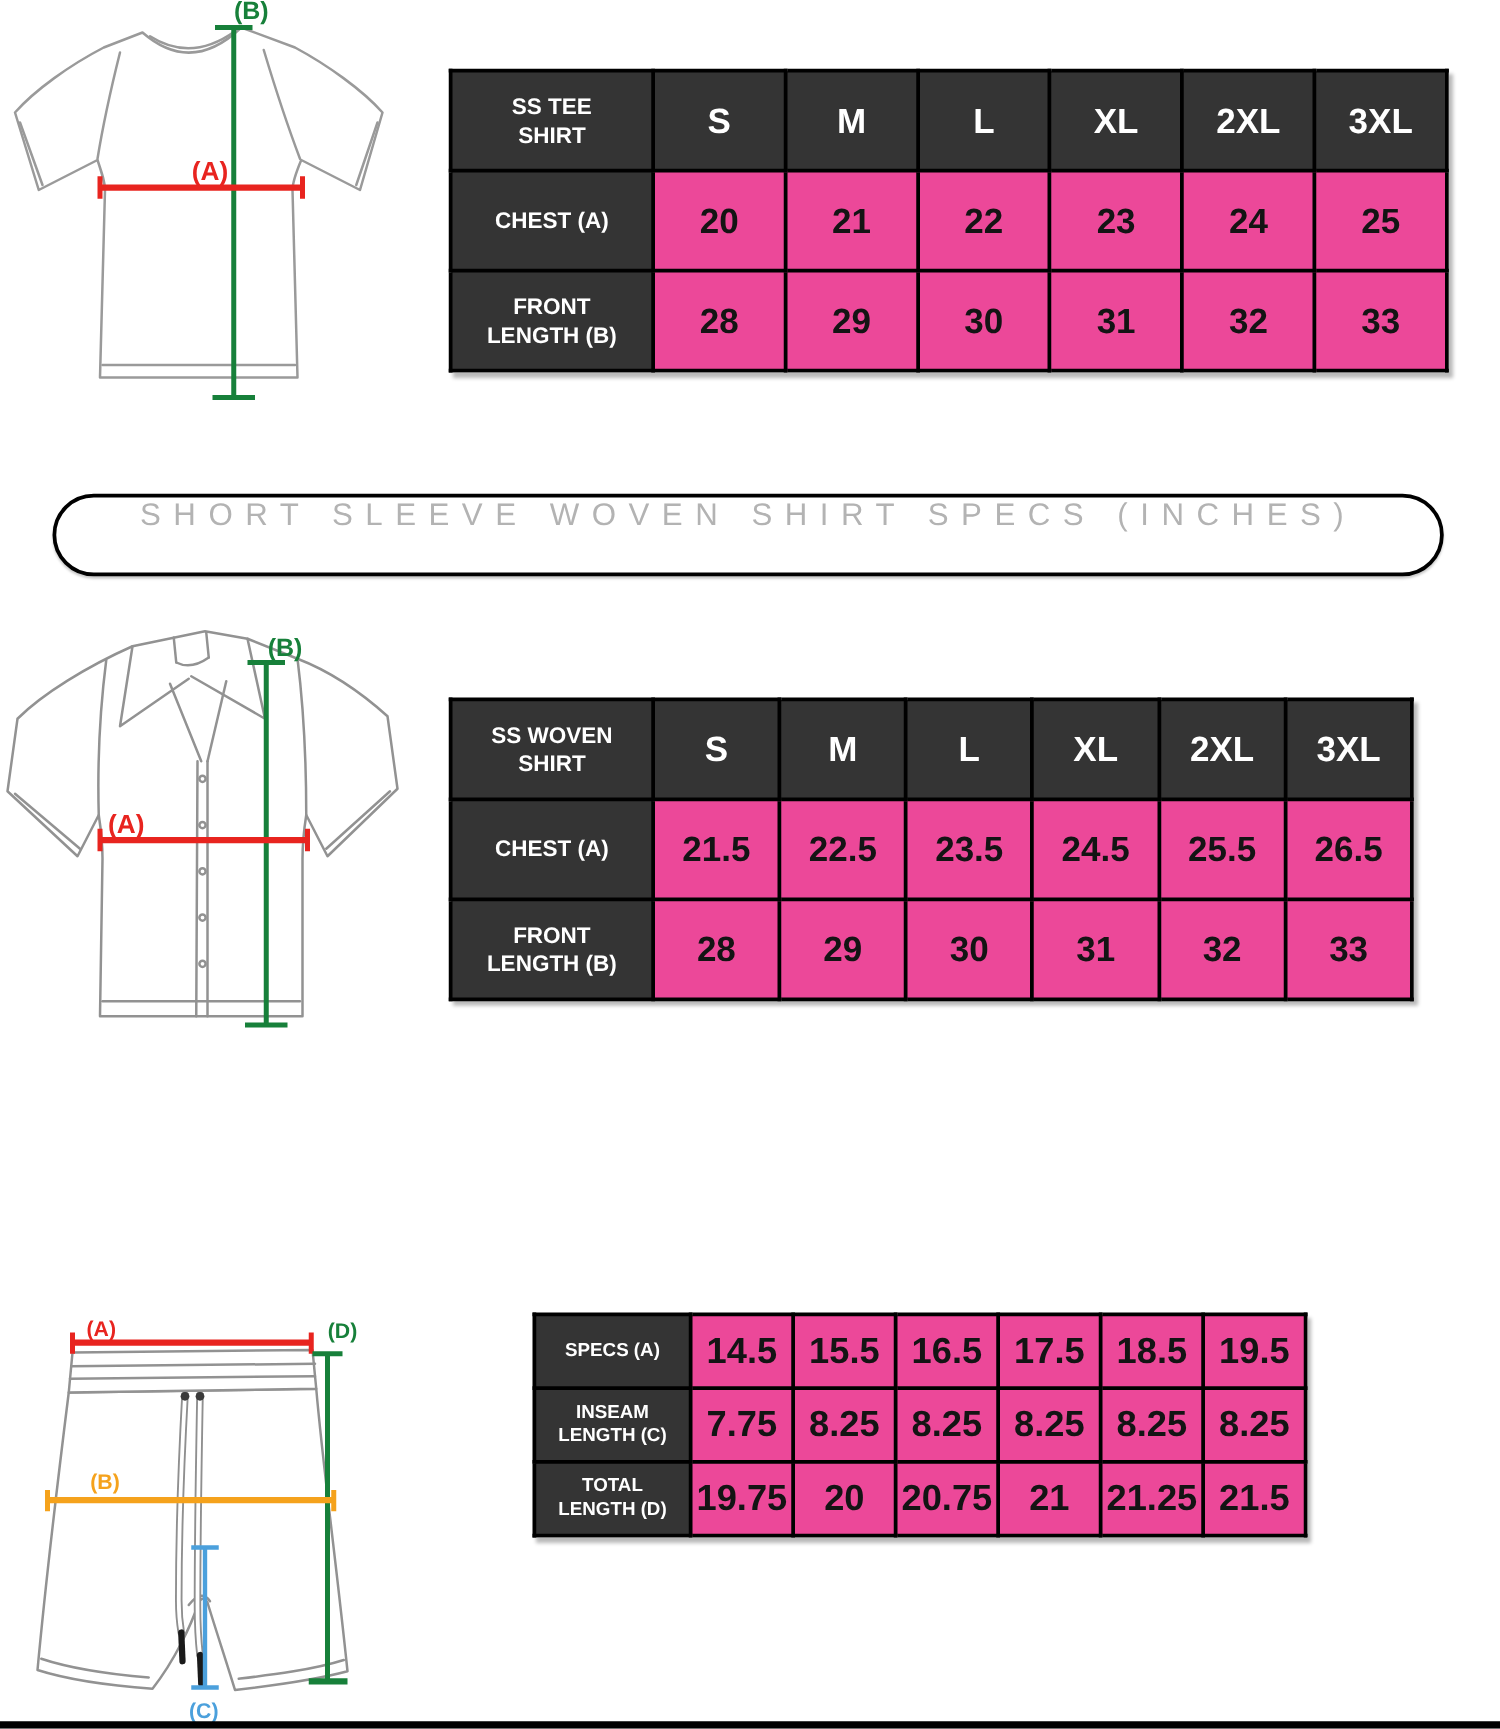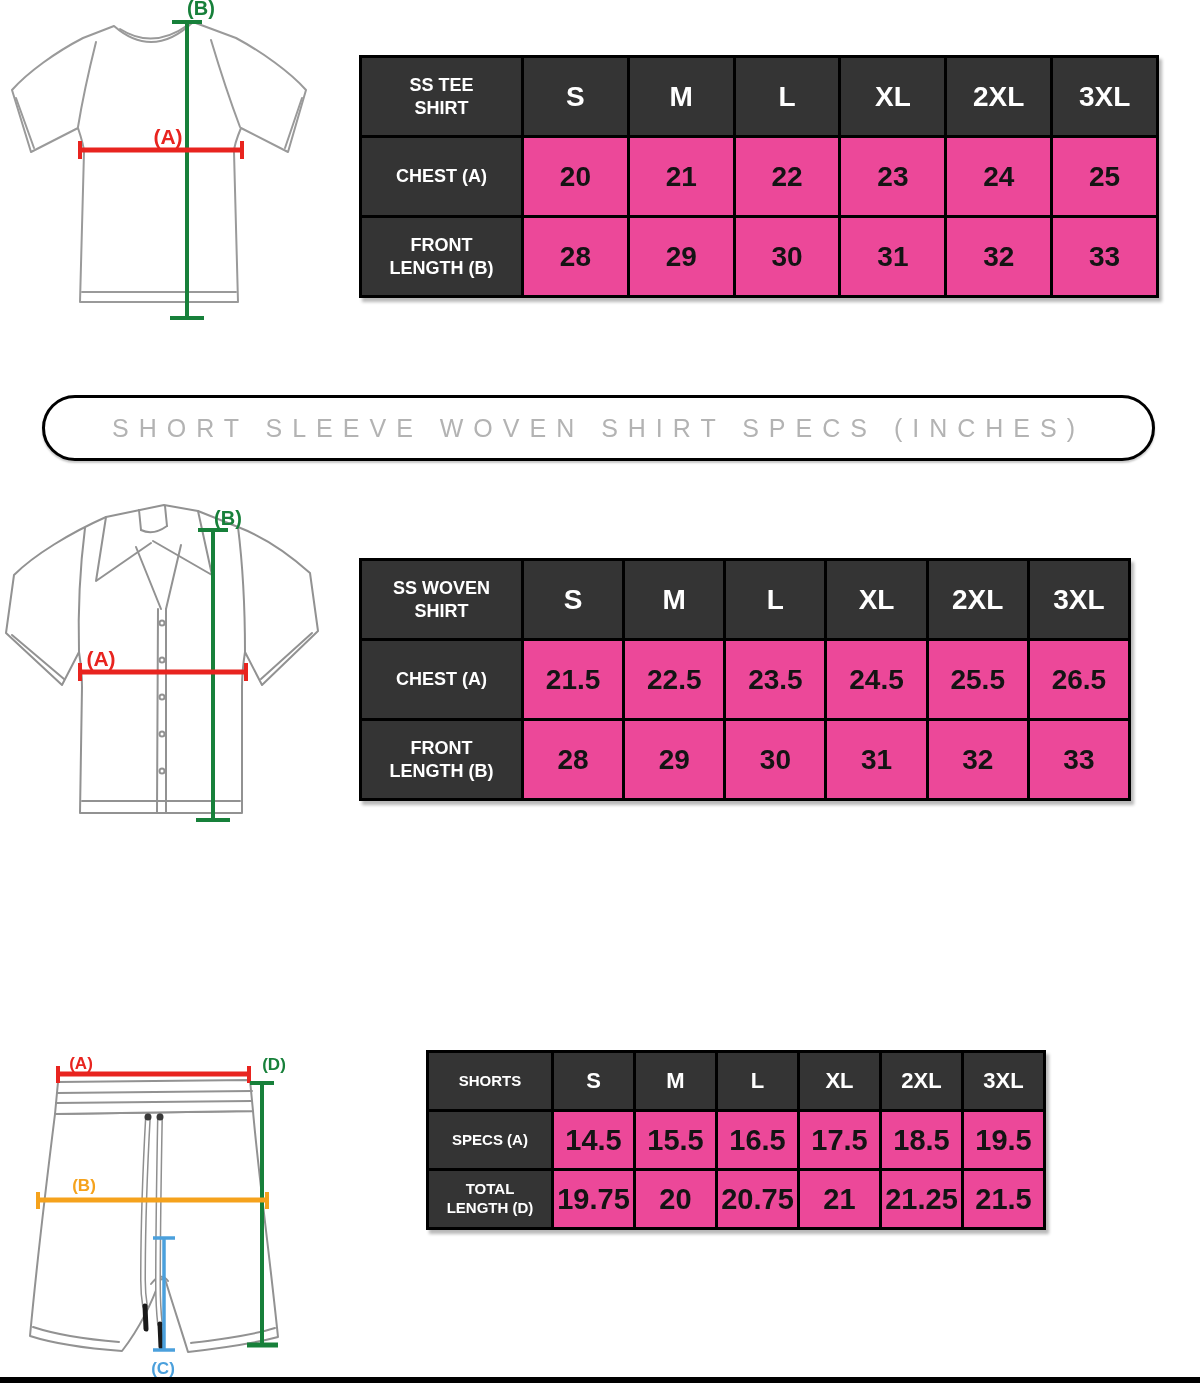--- a/index.html
+++ b/index.html
@@ -21,21 +21,21 @@
   .t-big td.val { font-size:28px; }
 
   .t-small td:first-child { width:125px; }
   .t-small tr { height:59px; }
   .t-small td.corner, .t-small td.rowlab { font-size:15px; line-height:1.25; padding:0 12px; }
   .t-small td.size { font-size:22px; }
   .t-small td.val { font-size:29px; }
 
   
   .banner { border:3px solid #000; border-radius:34px; background:#fff;
-            display:flex; align-items:center; justify-content:center;
+            display:flex; justify-content:center;
             box-shadow:0 2px 2px rgba(0,0,0,0.22); }
   .banner span { color:#b3b3b3; font-size:25px; letter-spacing:10px; white-space:nowrap; }
 
   .bottom-bar { background:#000; }
 
   svg text { font-family:"Liberation Sans", sans-serif; font-weight:bold; }
 </style>
 </head>
 <body>
 
@@ -224,38 +224,38 @@
     <text x="81" y="29" fill="#e8241f" font-size="17" text-anchor="middle">(A)</text>
     <text x="274" y="30" fill="#17803a" font-size="17" text-anchor="middle">(D)</text>
     <text x="84" y="151" fill="#f5a21c" font-size="17" text-anchor="middle">(B)</text>
     <text x="163" y="334" fill="#4ba0dc" font-size="17" text-anchor="middle">(C)</text>
   </svg>
 
   <div class="abs spec-table t-small" style="left:395px;top:1050px;width:620px">
       <table>
         <tbody>
           <tr>
-            <td class="hdr corner">SHORTS</td>
-            <td class="hdr size">S</td>
-            <td class="hdr size">M</td>
-            <td class="hdr size">L</td>
-            <td class="hdr size">XL</td>
-            <td class="hdr size">2XL</td>
-            <td class="hdr size">3XL</td>
-          </tr>
-          <tr>
             <td class="hdr rowlab">SPECS (A)</td>
             <td class="val">14.5</td>
             <td class="val">15.5</td>
             <td class="val">16.5</td>
             <td class="val">17.5</td>
             <td class="val">18.5</td>
             <td class="val">19.5</td>
           </tr>
           <tr>
+            <td class="hdr rowlab">INSEAM LENGTH (C)</td>
+            <td class="val">7.75</td>
+            <td class="val">8.25</td>
+            <td class="val">8.25</td>
+            <td class="val">8.25</td>
+            <td class="val">8.25</td>
+            <td class="val">8.25</td>
+          </tr>
+          <tr>
             <td class="hdr rowlab">TOTAL LENGTH (D)</td>
             <td class="val">19.75</td>
             <td class="val">20</td>
             <td class="val">20.75</td>
             <td class="val">21</td>
             <td class="val">21.25</td>
             <td class="val">21.5</td>
           </tr>
         </tbody>
       </table>

